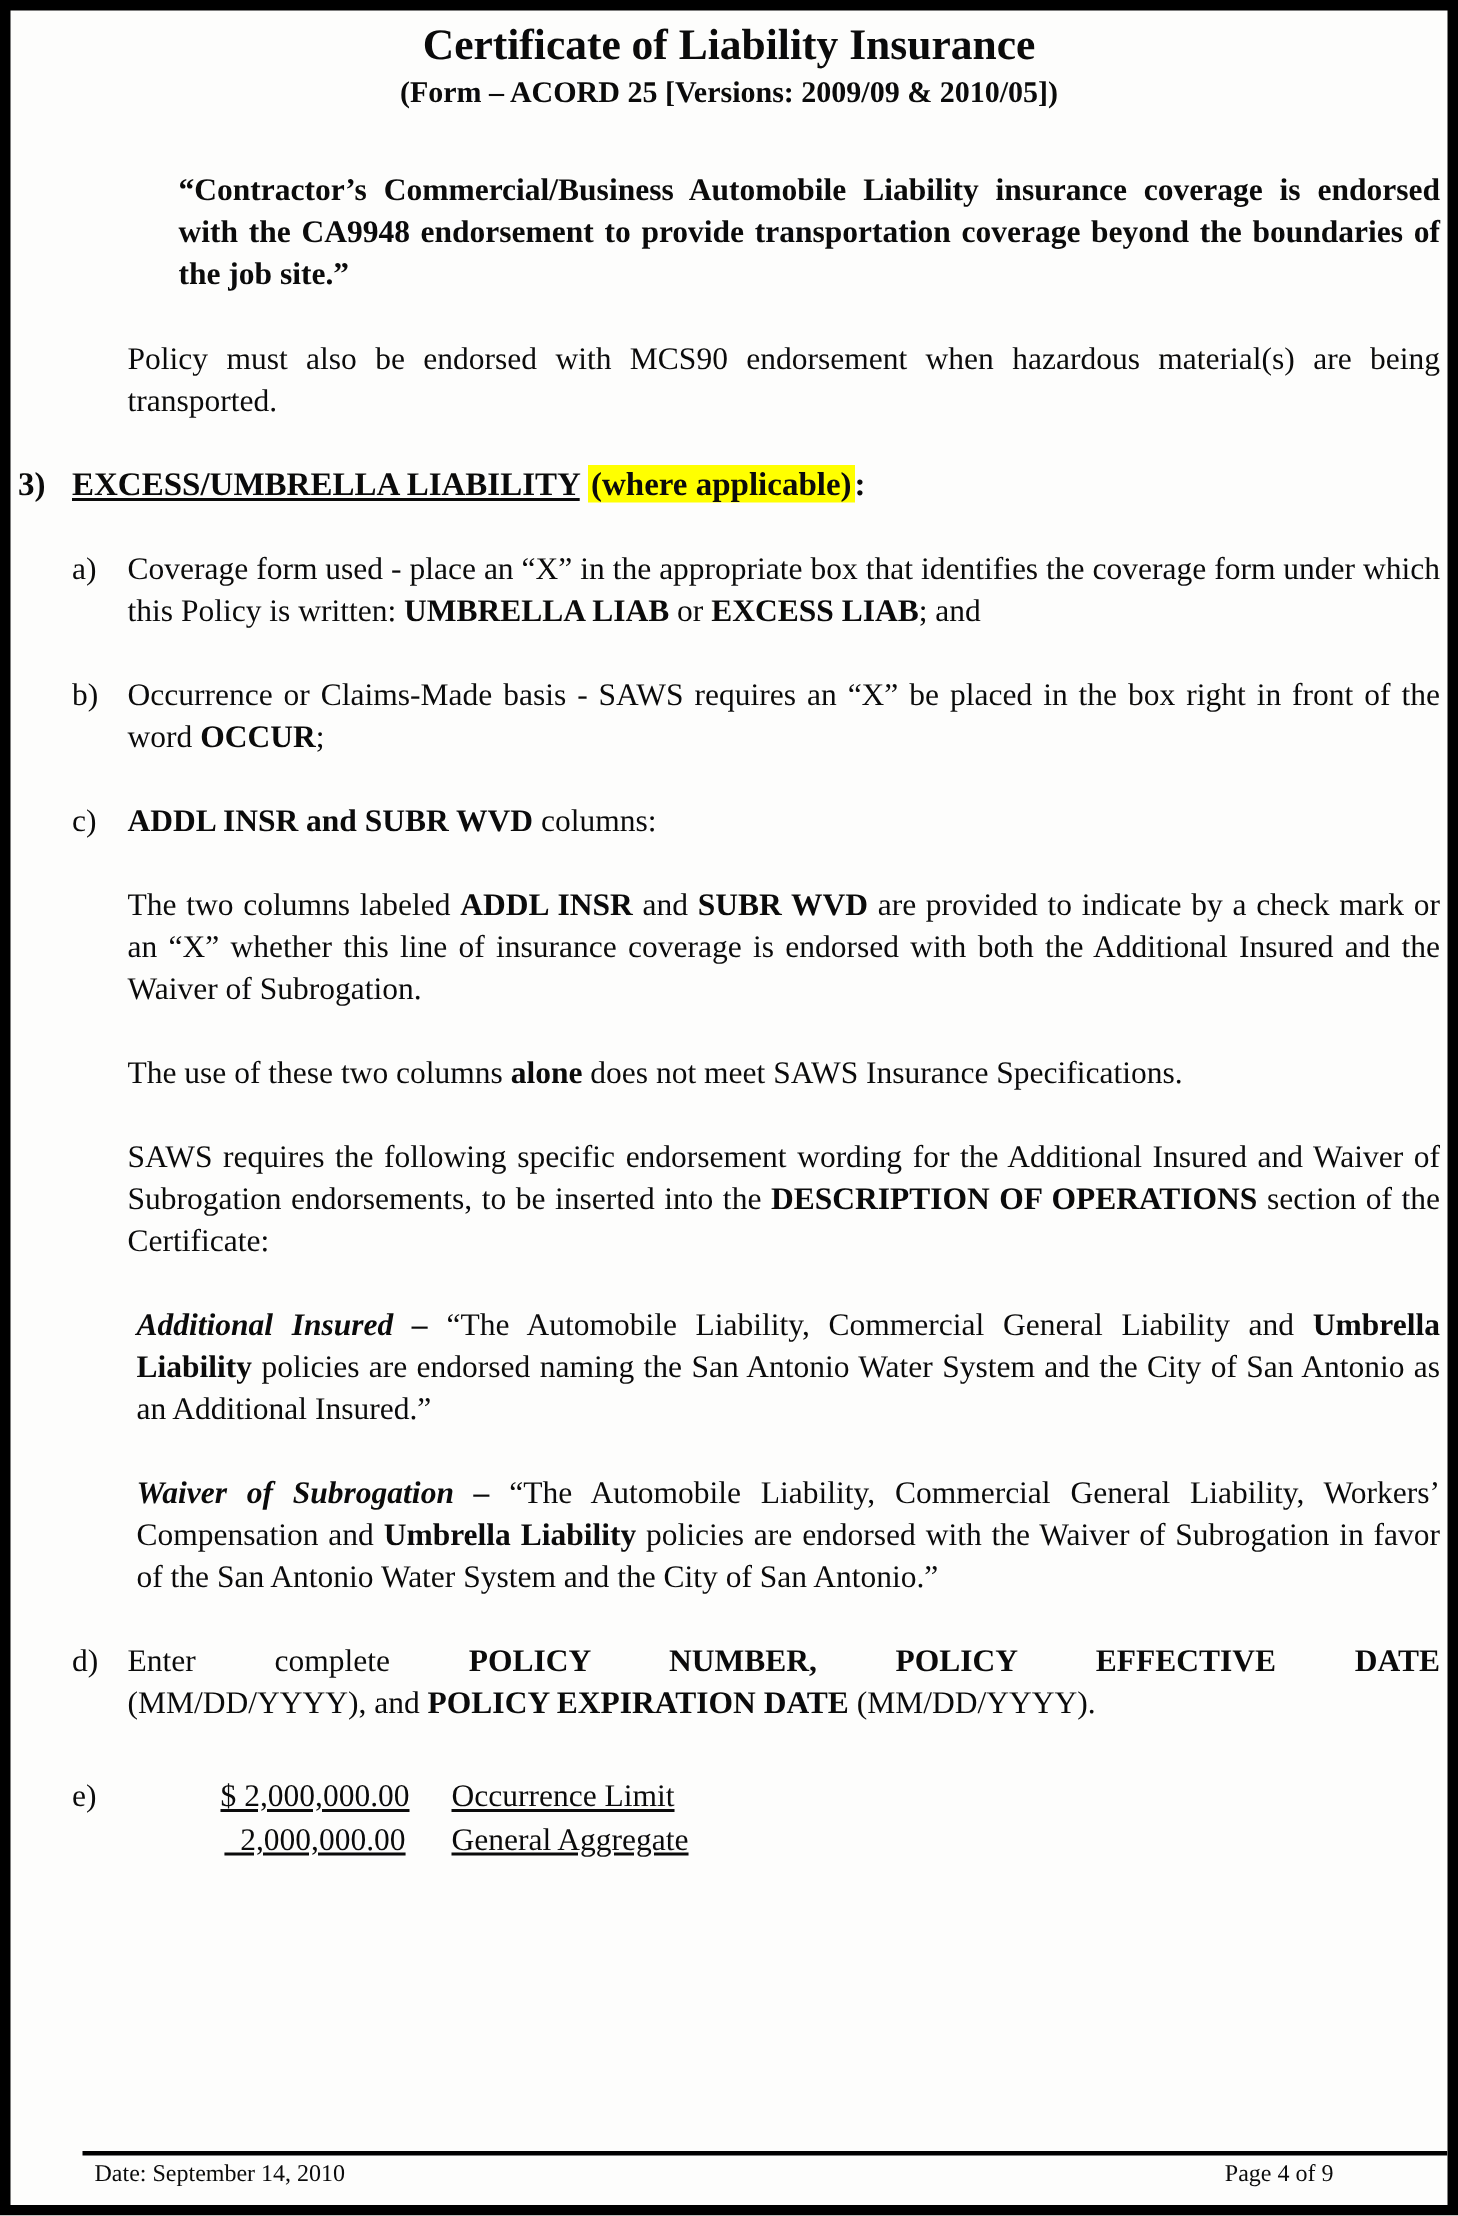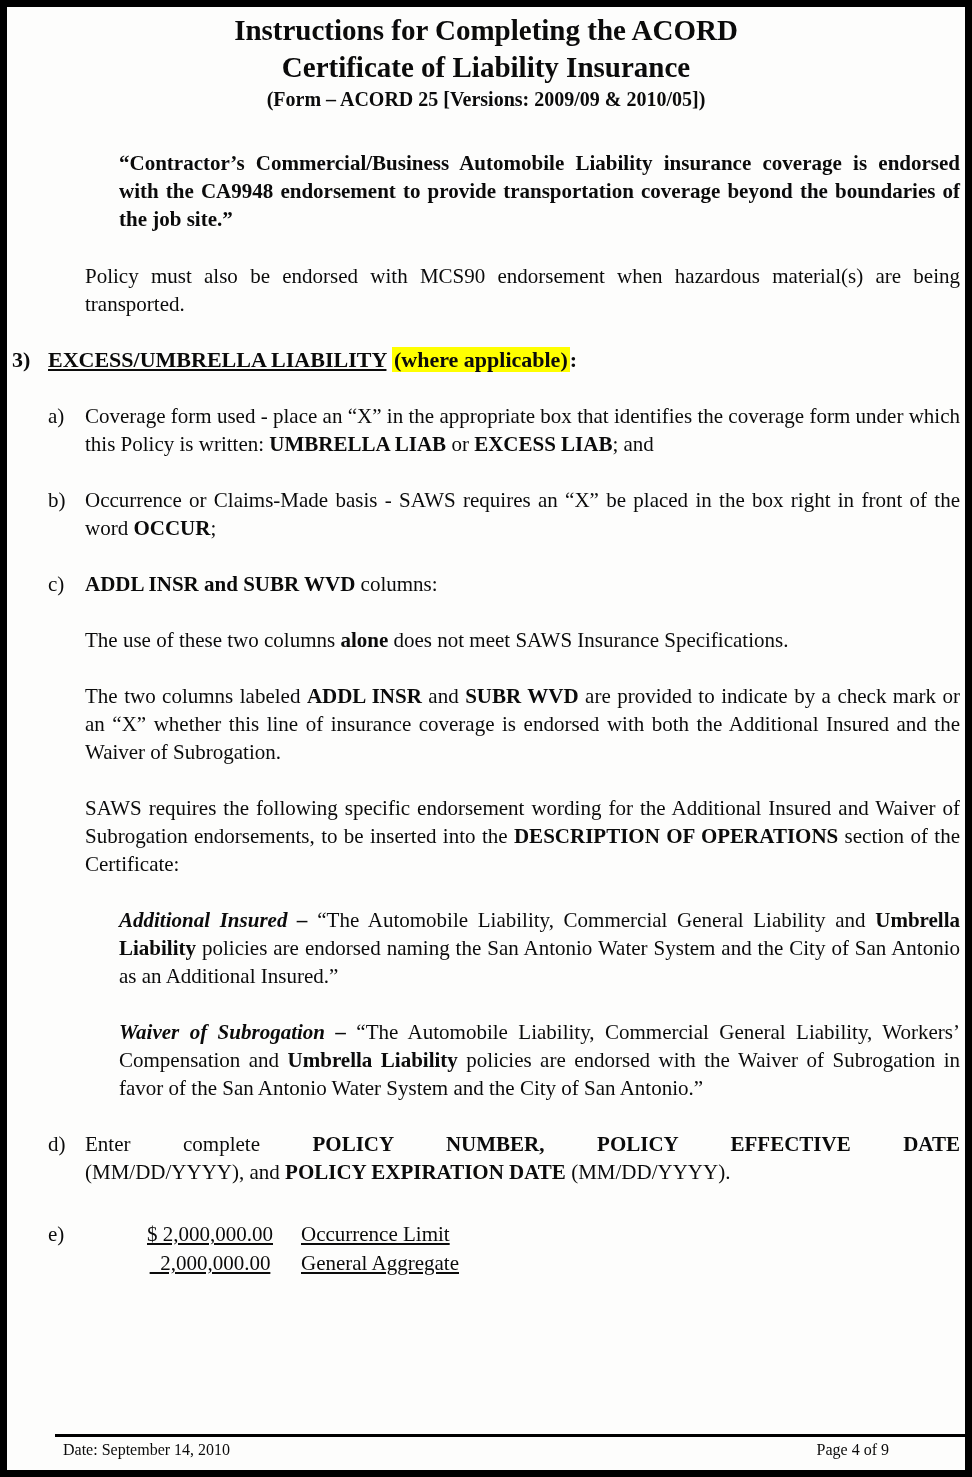--- a/index.html
+++ b/index.html
@@ -22,21 +22,21 @@
   .quote  { margin-top: 36px; margin-left: 112px; font-weight: 700; }
   .policy { margin-left: 78px; margin-top: 29px; }
 
   .sec3 { position: relative; padding-left: 41px; font-weight: 700; font-size: 22px; }
   .sec3 .marker { position: absolute; left: 5px; }
 
   .li { position: relative; padding-left: 78px; }
   .li > .marker { position: absolute; left: 41px; }
 
   .sub  { margin-left: 78px; }
-  .sub2 { margin-left: 112px; }
+  .sub2 { margin-left: 84px; }
 
   .b  { font-weight: 700; }
   .bi { font-weight: 700; font-style: italic; }
   .u  { text-decoration: underline; }
   .hl { padding: 0 2px; }
 
   .djust { text-align: justify; text-align-last: justify; }
   .d2 { margin-top: 0; }
 
   .e-item { margin-top: 34px; }
@@ -57,40 +57,39 @@
     font-size: 16px;
     margin-left: 30px;
   }
 </style>
 </head>
 <body>
 
 <div class="page">
 
   <header class="doc-header">
-    <div class="h1">Instructions for Completing the ACORD</div>
     <div class="h1">Certificate of Liability Insurance</div>
     <div class="h2">(Form – ACORD 25 [Versions: 2009/09 &amp; 2010/05])</div>
   </header>
 
   <p class="para quote"><span>“Contractor’s Commercial/Business Automobile Liability insurance coverage is endorsed with the CA9948 endorsement to provide transportation coverage beyond the boundaries of the job site.”</span></p>
 
   <p class="para policy"><span>Policy must also be endorsed with MCS90 endorsement when hazardous material(s) are being transported.</span></p>
 
   <p class="para sec3"><span class="marker">3)</span><span class="u">EXCESS/UMBRELLA LIABILITY</span> <span class="hl" style="background-color: rgb(255, 255, 0);">(where applicable)</span><span>:</span></p>
 
   <p class="para li"><span class="marker">a)</span><span><span>Coverage form used - place an “X” in the appropriate box that identifies the coverage form under which this Policy is written: </span><span class="b">UMBRELLA LIAB</span><span> or </span><span class="b">EXCESS LIAB</span><span>; and</span></span></p>
 
   <p class="para li"><span class="marker">b)</span><span><span>Occurrence or Claims-Made basis - SAWS requires an “X” be placed in the box right in front of the word </span><span class="b">OCCUR</span><span>;</span></span></p>
 
   <p class="para li"><span class="marker">c)</span><span><span class="b">ADDL INSR and SUBR WVD</span><span> columns:</span></span></p>
 
+  <p class="para sub"><span>The two columns labeled </span><span class="b">ADDL INSR</span><span> and </span><span class="b">SUBR WVD</span><span> are provided to indicate by a check mark or an “X” whether this line of insurance coverage is endorsed with both the Additional Insured and the Waiver of Subrogation.</span></p>
+
   <p class="para sub"><span>The use of these two columns </span><span class="b">alone</span><span> does not meet SAWS Insurance Specifications.</span></p>
-
-  <p class="para sub"><span>The two columns labeled </span><span class="b">ADDL INSR</span><span> and </span><span class="b">SUBR WVD</span><span> are provided to indicate by a check mark or an “X” whether this line of insurance coverage is endorsed with both the Additional Insured and the Waiver of Subrogation.</span></p>
 
   <p class="para sub"><span>SAWS requires the following specific endorsement wording for the Additional Insured and Waiver of Subrogation endorsements, to be inserted into the </span><span class="b">DESCRIPTION OF OPERATIONS</span><span> section of the Certificate:</span></p>
 
   <p class="para sub2"><span class="bi">Additional Insured – </span><span>“The Automobile Liability, Commercial General Liability and </span><span class="b">Umbrella Liability</span><span> policies are endorsed naming the San Antonio Water System and the City of San Antonio as an Additional Insured.”</span></p>
 
   <p class="para sub2"><span class="bi">Waiver of Subrogation – </span><span>“The Automobile Liability, Commercial General Liability, Workers’ Compensation and </span><span class="b">Umbrella Liability</span><span> policies are endorsed with the Waiver of Subrogation in favor of the San Antonio Water System and the City of San Antonio.”</span></p>
 
   <p class="para li djust"><span class="marker">d)</span><span><span>Enter complete </span><span class="b">POLICY NUMBER, POLICY EFFECTIVE DATE</span></span></p>
   <p class="para li d2"><span><span>(MM/DD/YYYY), and </span><span class="b">POLICY EXPIRATION DATE</span><span> (MM/DD/YYYY).</span></span></p>
 

